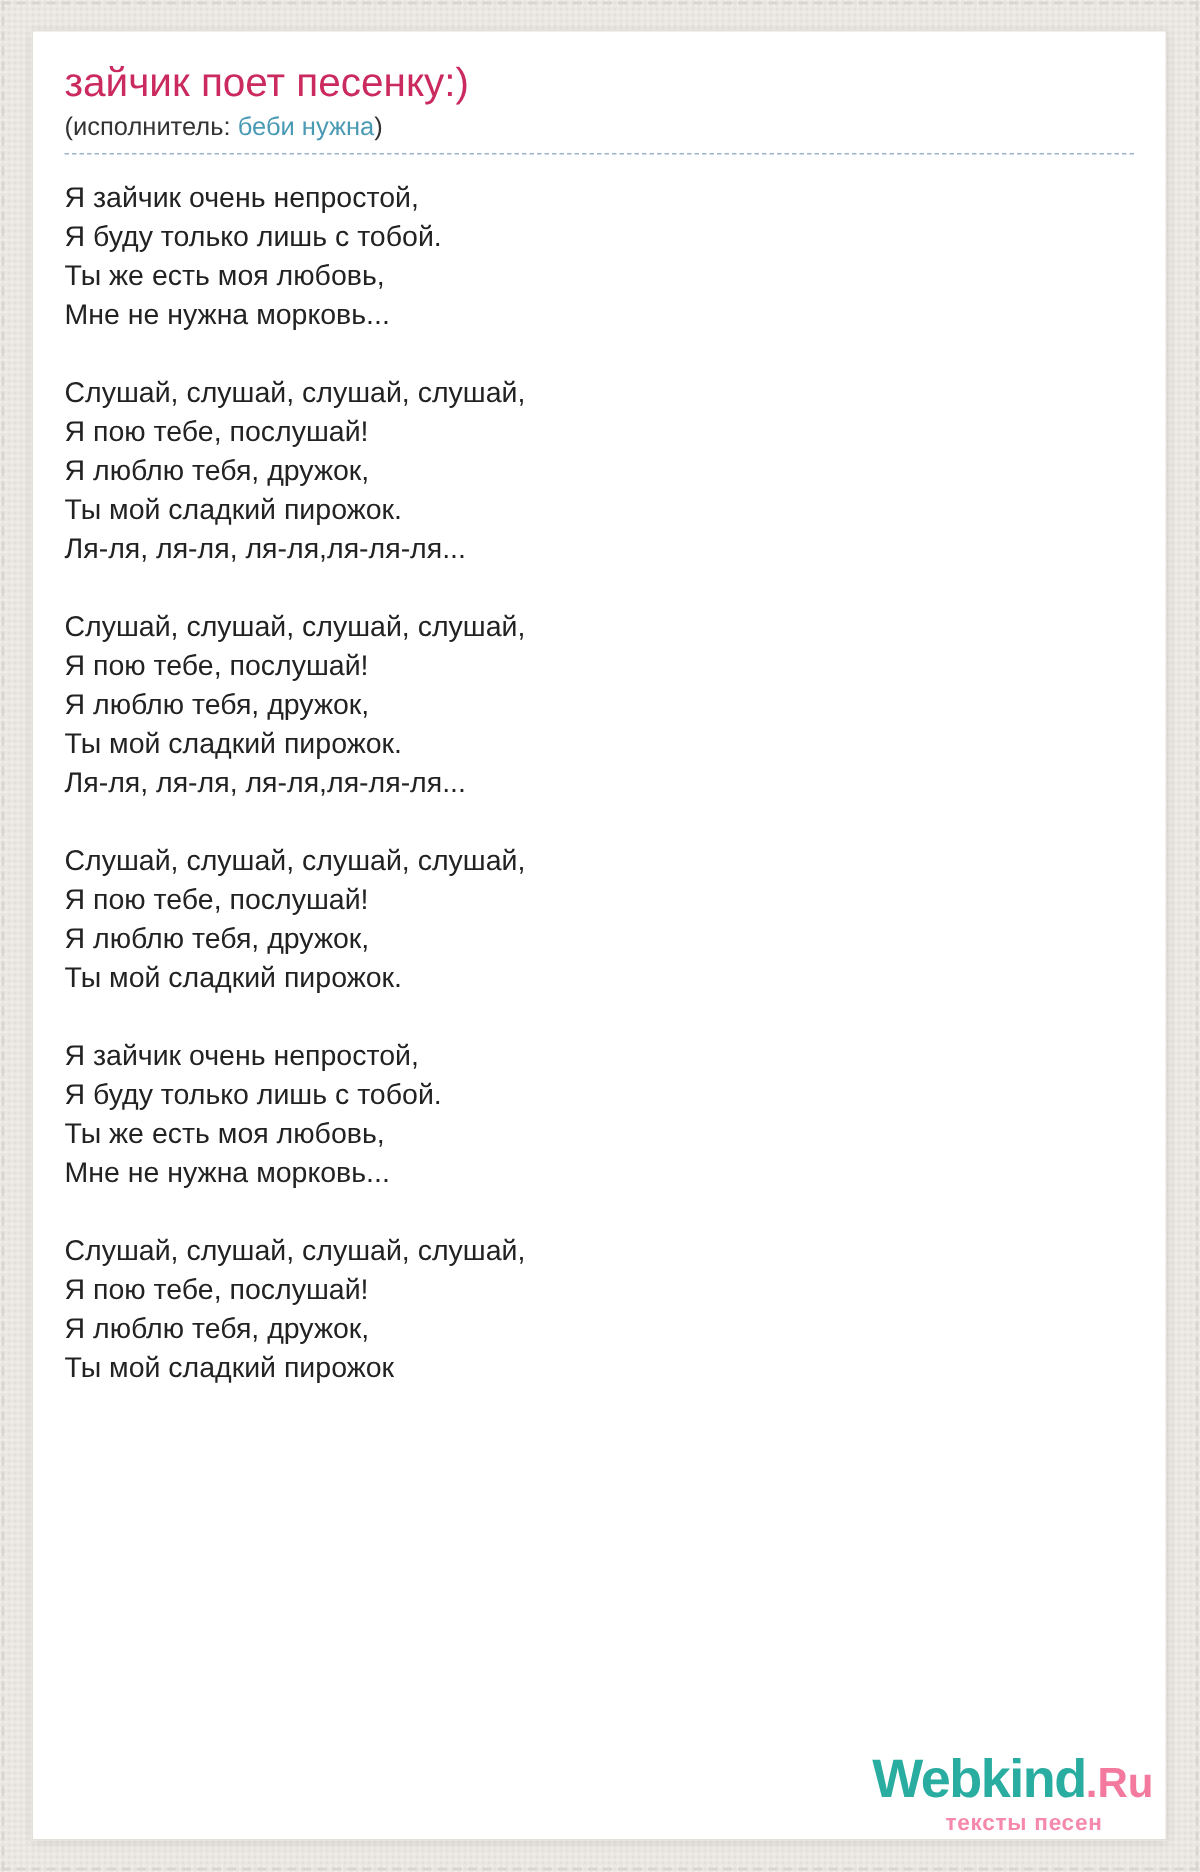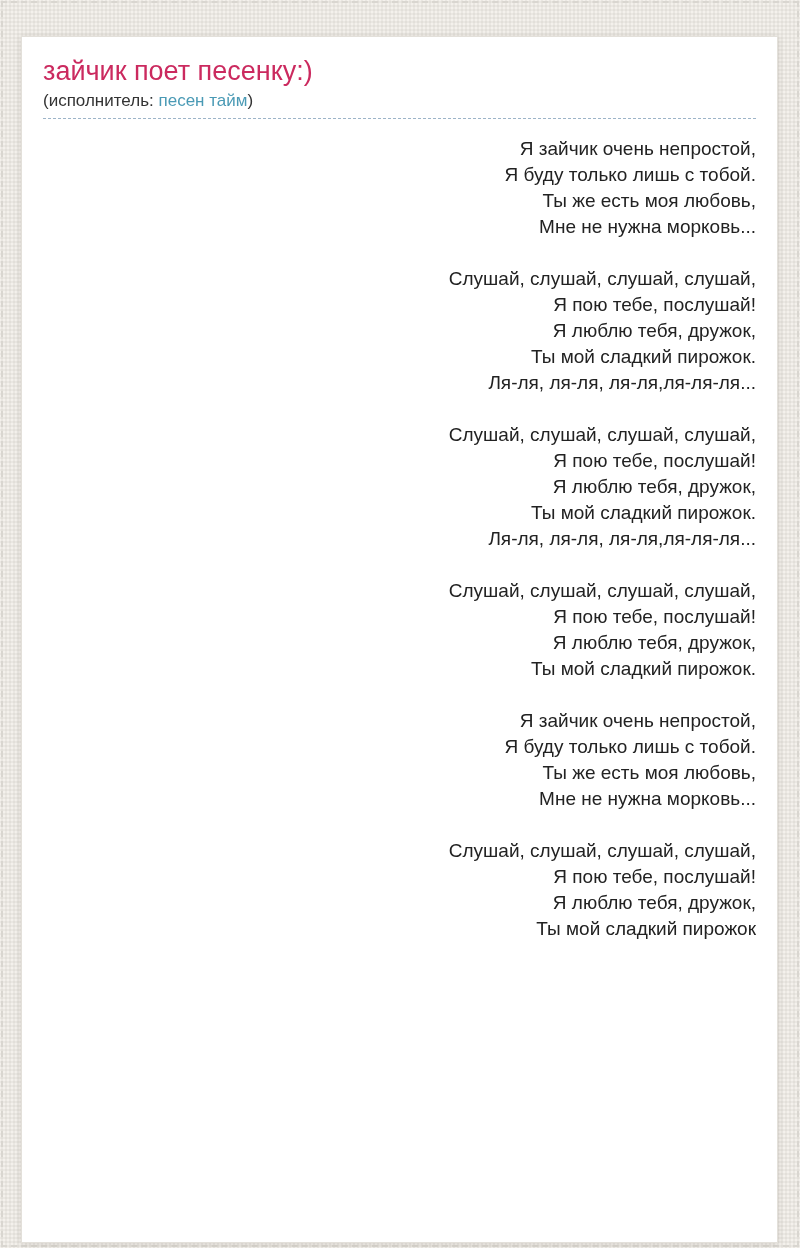--- a/index.html
+++ b/index.html
@@ -21,21 +21,21 @@
   }
   .page-frame {
     position: absolute;
     inset: 1px;
     border: 2px dashed #d9d6d0;
     pointer-events: none;
   }
   .card {
     position: absolute;
     left: 21px;
-    top: 36px;
+    top: 20px;
     width: 757px;
     height: 1207px;
     box-sizing: border-box;
     background: #ffffff;
     border: 1px solid #e3e0da;
     box-shadow: 0 1px 6px rgba(70, 62, 50, 0.18);
     padding: 18px 21px 0 21px;
   }
   .song-title {
     margin: 0;
@@ -58,21 +58,20 @@
     cursor: pointer;
   }
   .lyrics {
     margin-top: 17px;
     font-size: 19px;
     line-height: 26px;
     color: #222222;
   }
   .lyrics p.verse {
     margin: 0 0 26px 0;
-    text-align: right;
   }
   .site-logo {
     position: absolute;
     right: 8px;
     bottom: 3px;
     text-align: right;
     cursor: pointer;
   }
   .logo-line {
     line-height: 32px;
@@ -101,25 +100,29 @@
 </style>
 </head>
 <body>
 
 <div class="page-frame"></div>
 
 <div class="card">
 
   <h1 class="song-title">зайчик поет песенку:)</h1>
 
-  <p class="artist-line"><span>(исполнитель:</span> <a class="artist-link">песен тайм</a><span>)</span></p>
+  <p class="artist-line"><span>(исполнитель:</span> <a class="artist-link">беби нужна</a><span>)</span></p>
 
   <div class="lyrics">
       <p class="verse">Я зайчик очень непростой,<br>Я буду только лишь с тобой.<br>Ты же есть моя любовь,<br>Мне не нужна морковь...</p>
       <p class="verse">Слушай, слушай, слушай, слушай,<br>Я пою тебе, послушай!<br>Я люблю тебя, дружок,<br>Ты мой сладкий пирожок.<br>Ля-ля, ля-ля, ля-ля,ля-ля-ля...</p>
       <p class="verse">Слушай, слушай, слушай, слушай,<br>Я пою тебе, послушай!<br>Я люблю тебя, дружок,<br>Ты мой сладкий пирожок.<br>Ля-ля, ля-ля, ля-ля,ля-ля-ля...</p>
       <p class="verse">Слушай, слушай, слушай, слушай,<br>Я пою тебе, послушай!<br>Я люблю тебя, дружок,<br>Ты мой сладкий пирожок.</p>
       <p class="verse">Я зайчик очень непростой,<br>Я буду только лишь с тобой.<br>Ты же есть моя любовь,<br>Мне не нужна морковь...</p>
       <p class="verse">Слушай, слушай, слушай, слушай,<br>Я пою тебе, послушай!<br>Я люблю тебя, дружок,<br>Ты мой сладкий пирожок</p>
     </div>
 
+  <div class="site-logo">
+    <div class="logo-line"><span class="logo-main">Webkind</span><span class="logo-suffix">.Ru</span></div>
+    <div class="logo-tagline">тексты песен</div>
+  </div>
 
 </div>
 
 </body></html>

